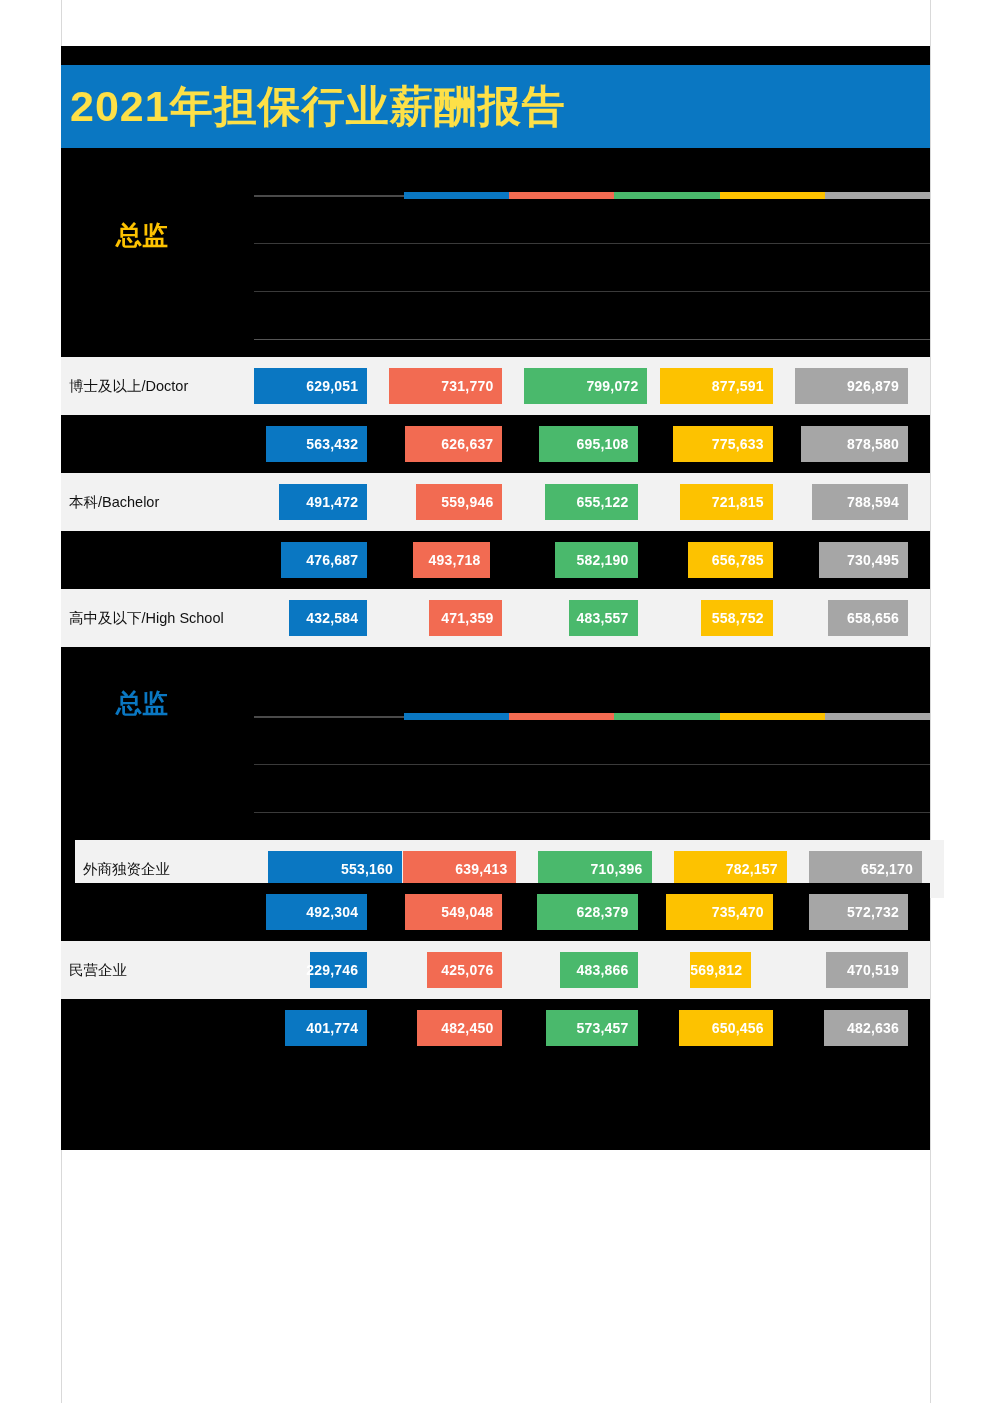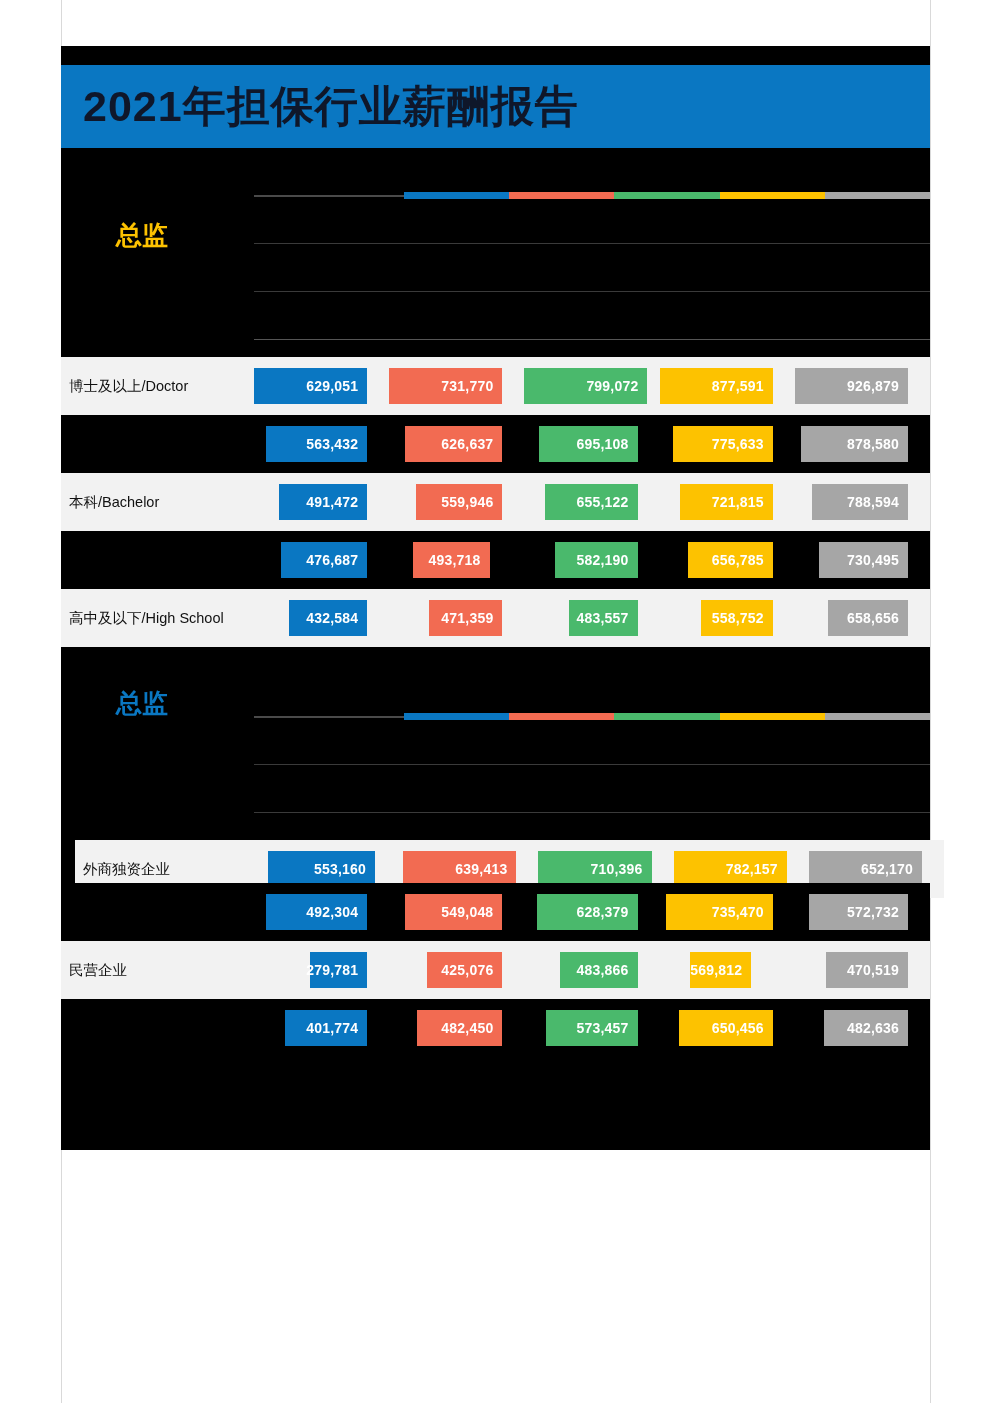--- a/index.html
+++ b/index.html
@@ -22,22 +22,22 @@
     background:#000000;
   }
 
   
   .title-band{
     position:absolute;left:61px;top:65px;width:869px;height:83px;
     background:#0a77c2;
     display:flex;align-items:center;
   }
   .title-text{
-    color:#0f172a;font-size:43px;font-weight:700;letter-spacing:1px;
-    margin-left:22px;line-height:1;white-space:nowrap;
+    color:#fde047;font-size:43px;font-weight:700;letter-spacing:1px;
+    margin-left:9px;line-height:1;white-space:nowrap;
   }
 
   
   .chart{position:absolute;left:61px;width:869px;}
 
   .chart-role-label{
     position:absolute;font-size:26px;font-weight:700;line-height:1;
     white-space:nowrap;
   }
 
@@ -269,21 +269,21 @@
           <div class="seg" title="P10" style="background: rgb(10, 119, 194); flex: 1 1 0px;"></div>
           <div class="seg" title="P25" style="background: rgb(242, 107, 82); flex: 1 1 0px;"></div>
           <div class="seg" title="P50" style="background: rgb(74, 185, 108); flex: 1 1 0px;"></div>
           <div class="seg" title="P75" style="background: rgb(253, 194, 0); flex: 1 1 0px;"></div>
           <div class="seg" title="P90" style="background: rgb(166, 166, 166); flex: 1 1 0px;"></div>
         </div>
         <div class="band light" style="top: 175px; margin-left: 14px;">
           <div class="band-label">外商独资企业</div>
           <div class="bars">
             <div class="barwrap" style="left: 0px; width: 135.2px;">
-              <div class="bar" style="background: rgb(10, 119, 194); width: 107px; left: 0px;">
+              <div class="bar" style="background: rgb(10, 119, 194); width: 134px; left: 0px;">
                 <span class="val">553,160</span>
               </div>
             </div>
             <div class="barwrap" style="left: 135.2px; width: 135.2px;">
               <div class="bar" style="background: rgb(242, 107, 82); width: 113.2px; left: 0px; text-align: right;">
                 <span class="val">639,413</span>
               </div>
             </div>
             <div class="barwrap" style="left: 270.4px; width: 135.2px;">
               <div class="bar" style="background: rgb(74, 185, 108); width: 113.2px; left: 0px;">
@@ -329,21 +329,21 @@
                 <span class="val">572,732</span>
               </div>
             </div>
           </div>
         </div>
         <div class="band light" style="top: 276px;">
           <div class="band-label">民营企业</div>
           <div class="bars">
             <div class="barwrap" style="left: 0px; width: 135.2px;">
               <div class="bar" style="background: rgb(10, 119, 194); width: 57.2551px; left: 55.9449px;">
-                <span class="val">279,781</span>
+                <span class="val">229,746</span>
               </div>
             </div>
             <div class="barwrap" style="left: 135.2px; width: 135.2px;">
               <div class="bar" style="background: rgb(242, 107, 82); width: 75.2543px; left: 37.9457px;">
                 <span class="val">425,076</span>
               </div>
             </div>
             <div class="barwrap" style="left: 270.4px; width: 135.2px;">
               <div class="bar" style="background: rgb(74, 185, 108); width: 77.103px; left: 36.097px;">
                 <span class="val">483,866</span>

